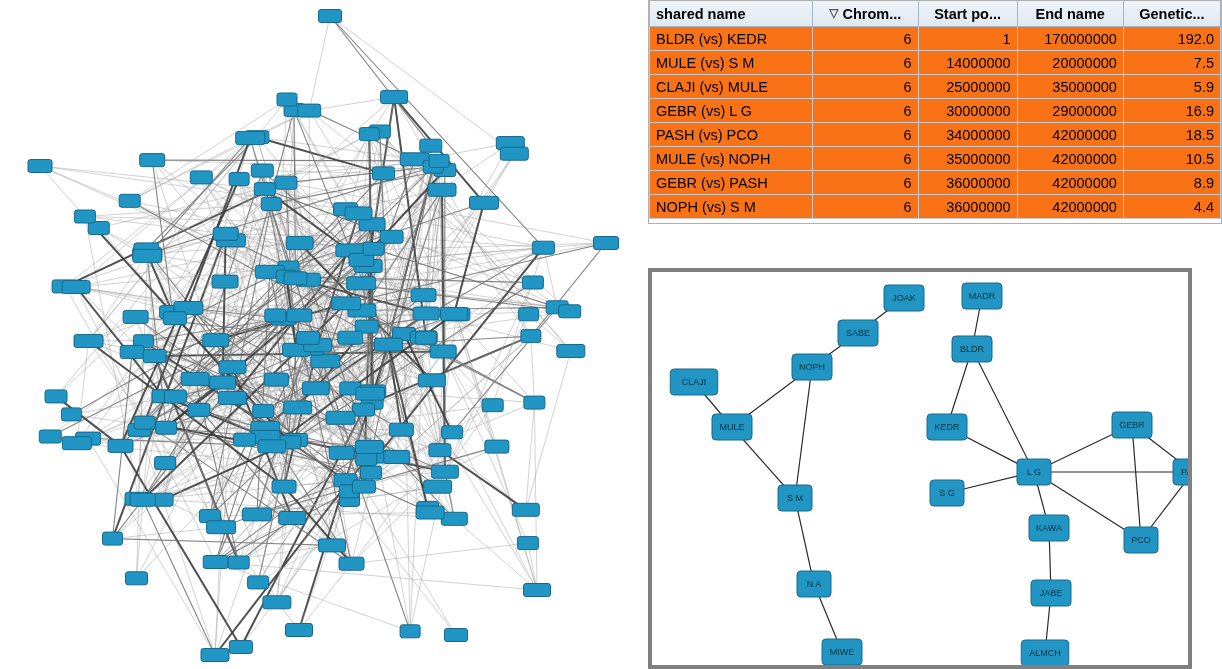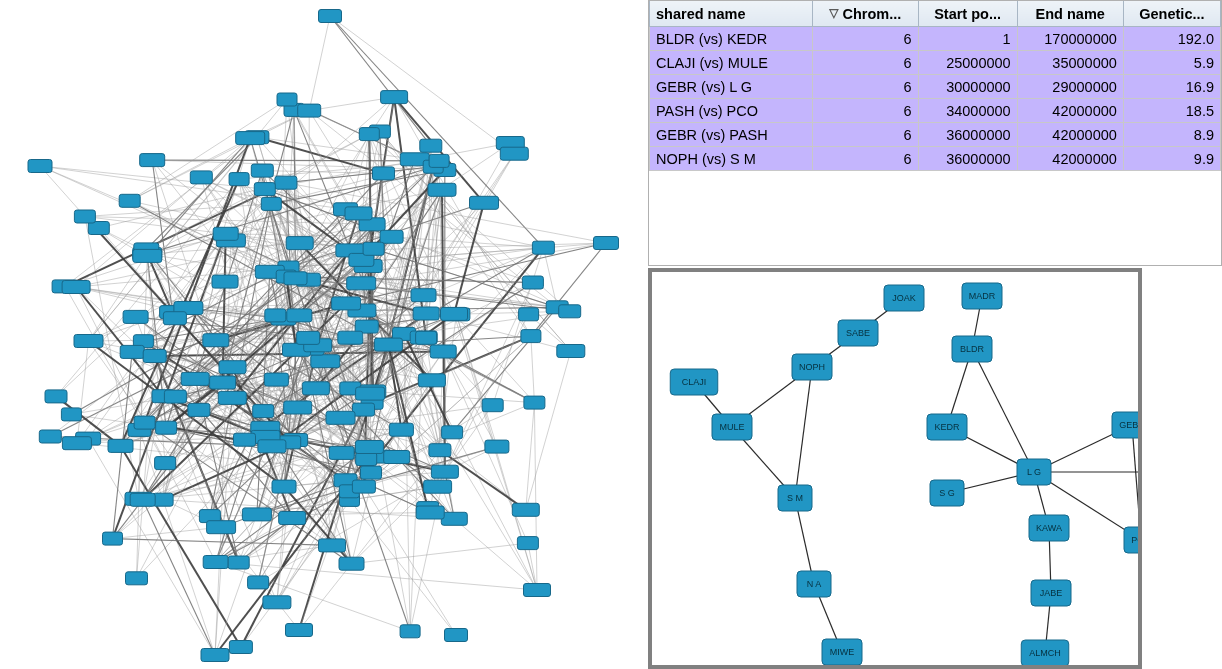--- a/index.html
+++ b/index.html
@@ -26,21 +26,21 @@
     overflow: hidden;
   }
   #network-large svg { display: block; }
 
   
   #table-panel {
     position: absolute;
     left: 648px;
     top: 0;
     width: 574px;
-    height: 266px;
+    height: 224px;
     background: #ffffff;
     border: 1px solid #b0b0b0;
     box-sizing: border-box;
     overflow: hidden;
   }
   #table-panel table {
     border-collapse: collapse;
     width: 100%;
     font-size: 14.5px;
     color: #000;
@@ -52,41 +52,41 @@
     height: 25px;
     font-weight: bold;
     font-size: 14.5px;
     padding: 0 6px;
     white-space: nowrap;
   }
   #table-panel tbody td {
     border: 1px solid #c8c8c8;
     height: 23px;
     padding: 0 6px;
-    background: #c4b5fd;
+    background: #f97316;
     white-space: nowrap;
   }
   .col-name { text-align: left; width: 150px; }
   .col-num  { text-align: right; }
   .filter-glyph {
     display: inline-block;
     margin-right: 4px;
     color: #5a5a5a;
     font-size: 12px;
     transform: translateY(-1px);
   }
   .th-inner { display: flex; align-items: center; justify-content: center; }
   .th-inner.left { justify-content: flex-start; }
 
   
   #network-small {
     position: absolute;
     left: 648px;
     top: 268px;
-    width: 494px;
+    width: 544px;
     height: 401px;
     background: #ffffff;
     border: 4px solid #808080;
     box-sizing: border-box;
     overflow: hidden;
   }
   #network-small svg { display: block; }
 
   
   .node-rect {
@@ -1368,20 +1368,27 @@
     </thead>
     <tbody id="tbody-rows">
         <tr>
           <td class="col-name">BLDR (vs) KEDR</td>
           <td class="col-num">6</td>
           <td class="col-num">1</td>
           <td class="col-num">170000000</td>
           <td class="col-num">192.0</td>
         </tr>
         <tr>
+          <td class="col-name">MULE (vs) S M</td>
+          <td class="col-num">6</td>
+          <td class="col-num">14000000</td>
+          <td class="col-num">20000000</td>
+          <td class="col-num">7.5</td>
+        </tr>
+        <tr>
           <td class="col-name">CLAJI (vs) MULE</td>
           <td class="col-num">6</td>
           <td class="col-num">25000000</td>
           <td class="col-num">35000000</td>
           <td class="col-num">5.9</td>
         </tr>
         <tr>
           <td class="col-name">GEBR (vs) L G</td>
           <td class="col-num">6</td>
           <td class="col-num">30000000</td>
@@ -1389,32 +1396,39 @@
           <td class="col-num">16.9</td>
         </tr>
         <tr>
           <td class="col-name">PASH (vs) PCO</td>
           <td class="col-num">6</td>
           <td class="col-num">34000000</td>
           <td class="col-num">42000000</td>
           <td class="col-num">18.5</td>
         </tr>
         <tr>
+          <td class="col-name">MULE (vs) NOPH</td>
+          <td class="col-num">6</td>
+          <td class="col-num">35000000</td>
+          <td class="col-num">42000000</td>
+          <td class="col-num">10.5</td>
+        </tr>
+        <tr>
           <td class="col-name">GEBR (vs) PASH</td>
           <td class="col-num">6</td>
           <td class="col-num">36000000</td>
           <td class="col-num">42000000</td>
           <td class="col-num">8.9</td>
         </tr>
         <tr>
           <td class="col-name">NOPH (vs) S M</td>
           <td class="col-num">6</td>
           <td class="col-num">36000000</td>
           <td class="col-num">42000000</td>
-          <td class="col-num">9.9</td>
+          <td class="col-num">4.4</td>
         </tr>
       </tbody>
   </table>
 </div>
 
 <div id="network-small">
   <svg width="566" height="393" viewBox="0 0 566 393" xmlns="http://www.w3.org/2000/svg">
     <g id="small-edges">
         <line x1="252" y1="26" x2="206" y2="61" class="edge-small"></line>
         <line x1="206" y1="61" x2="160" y2="95" class="edge-small"></line>

